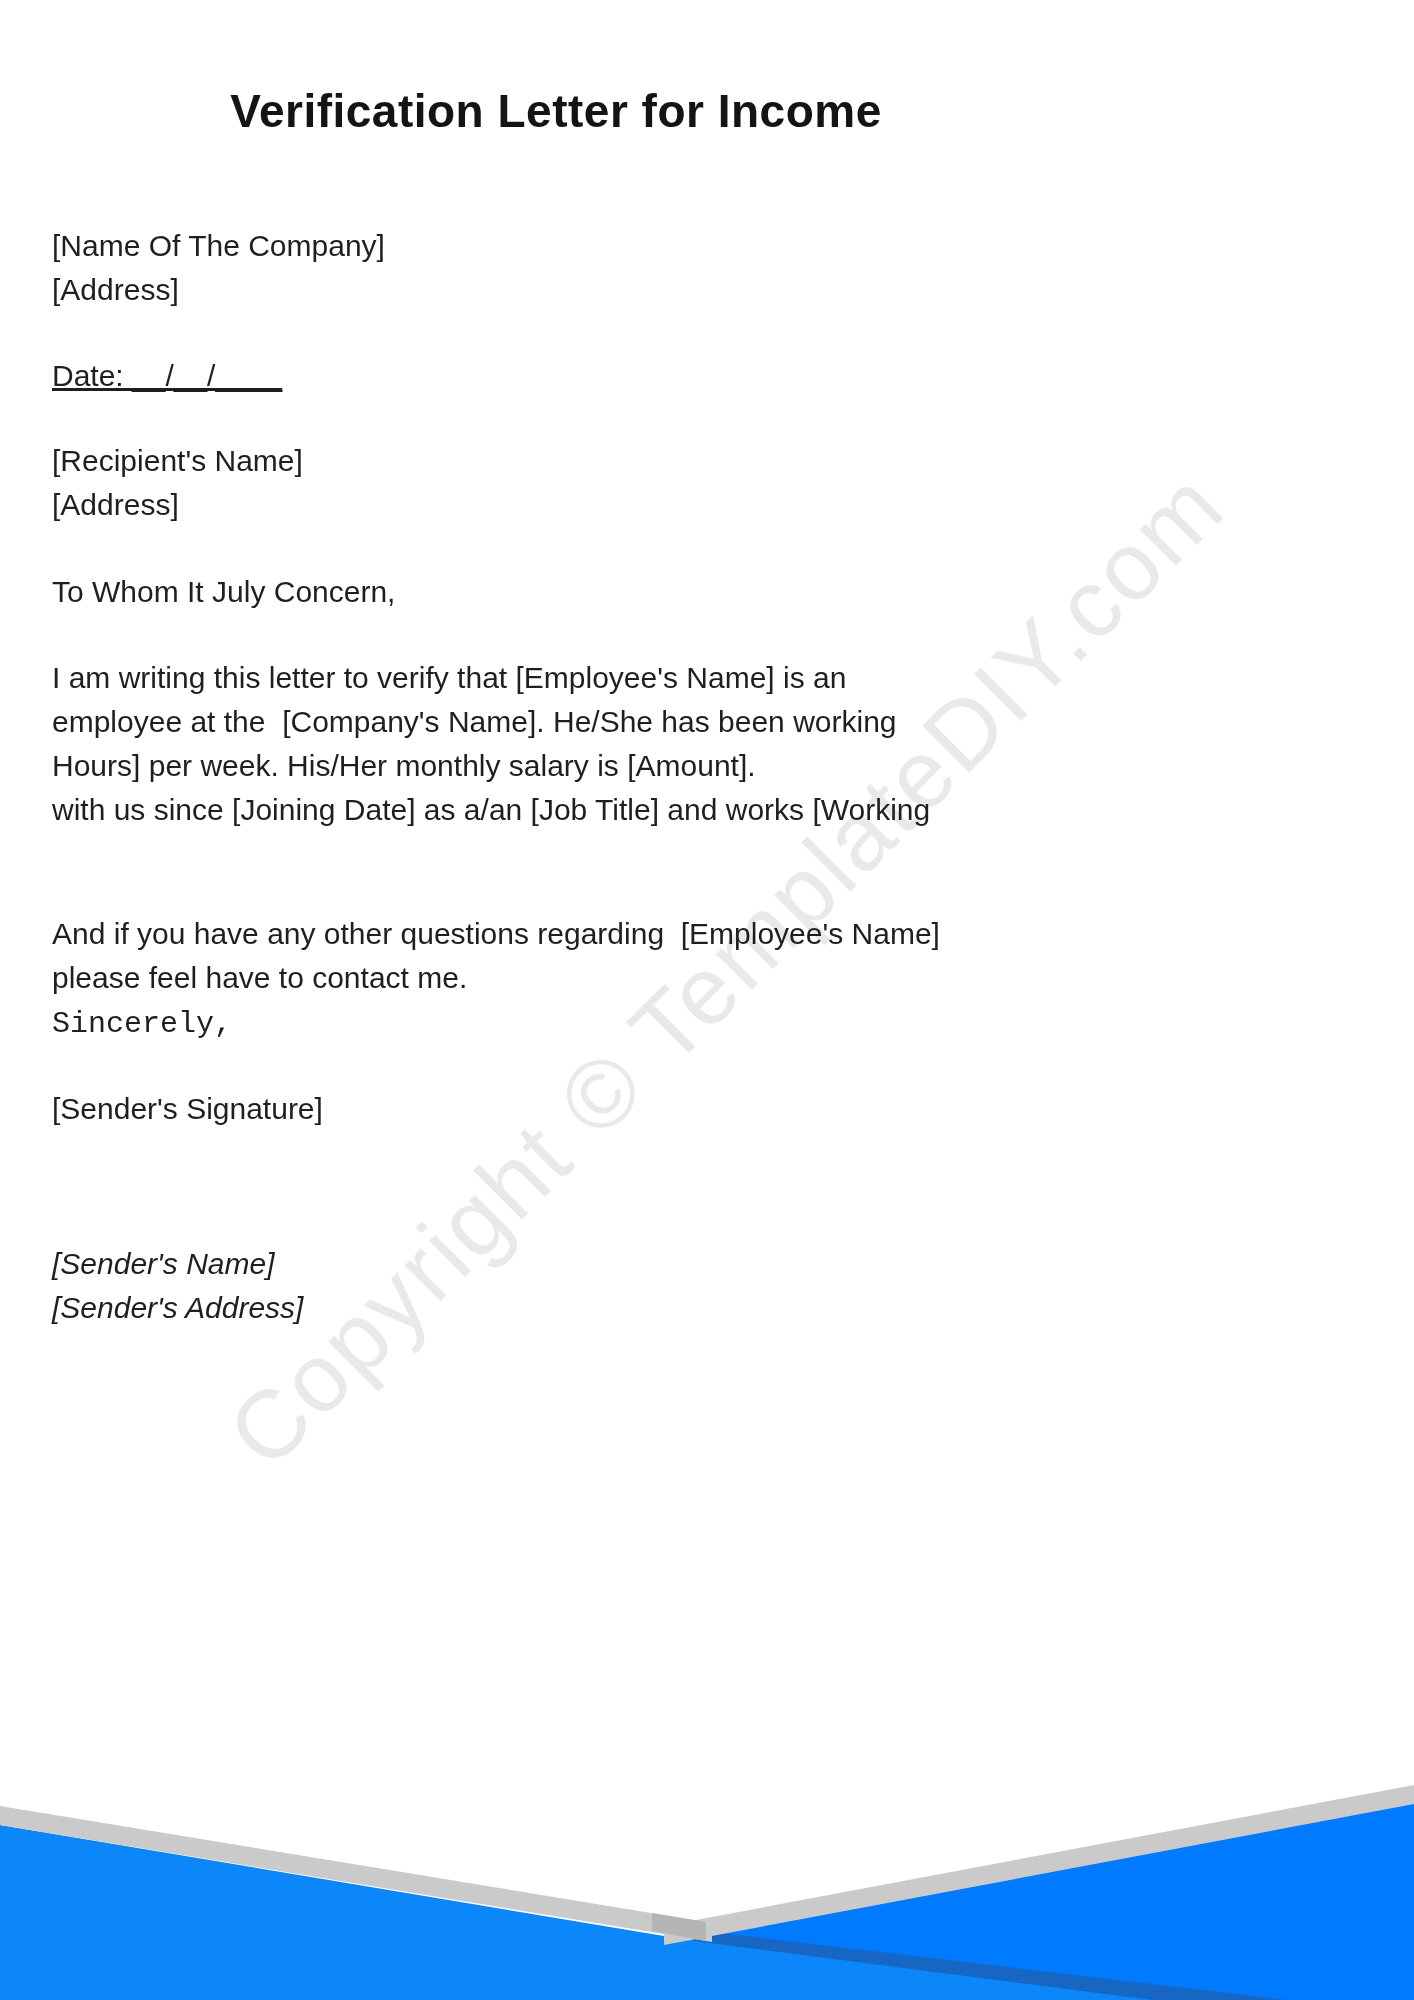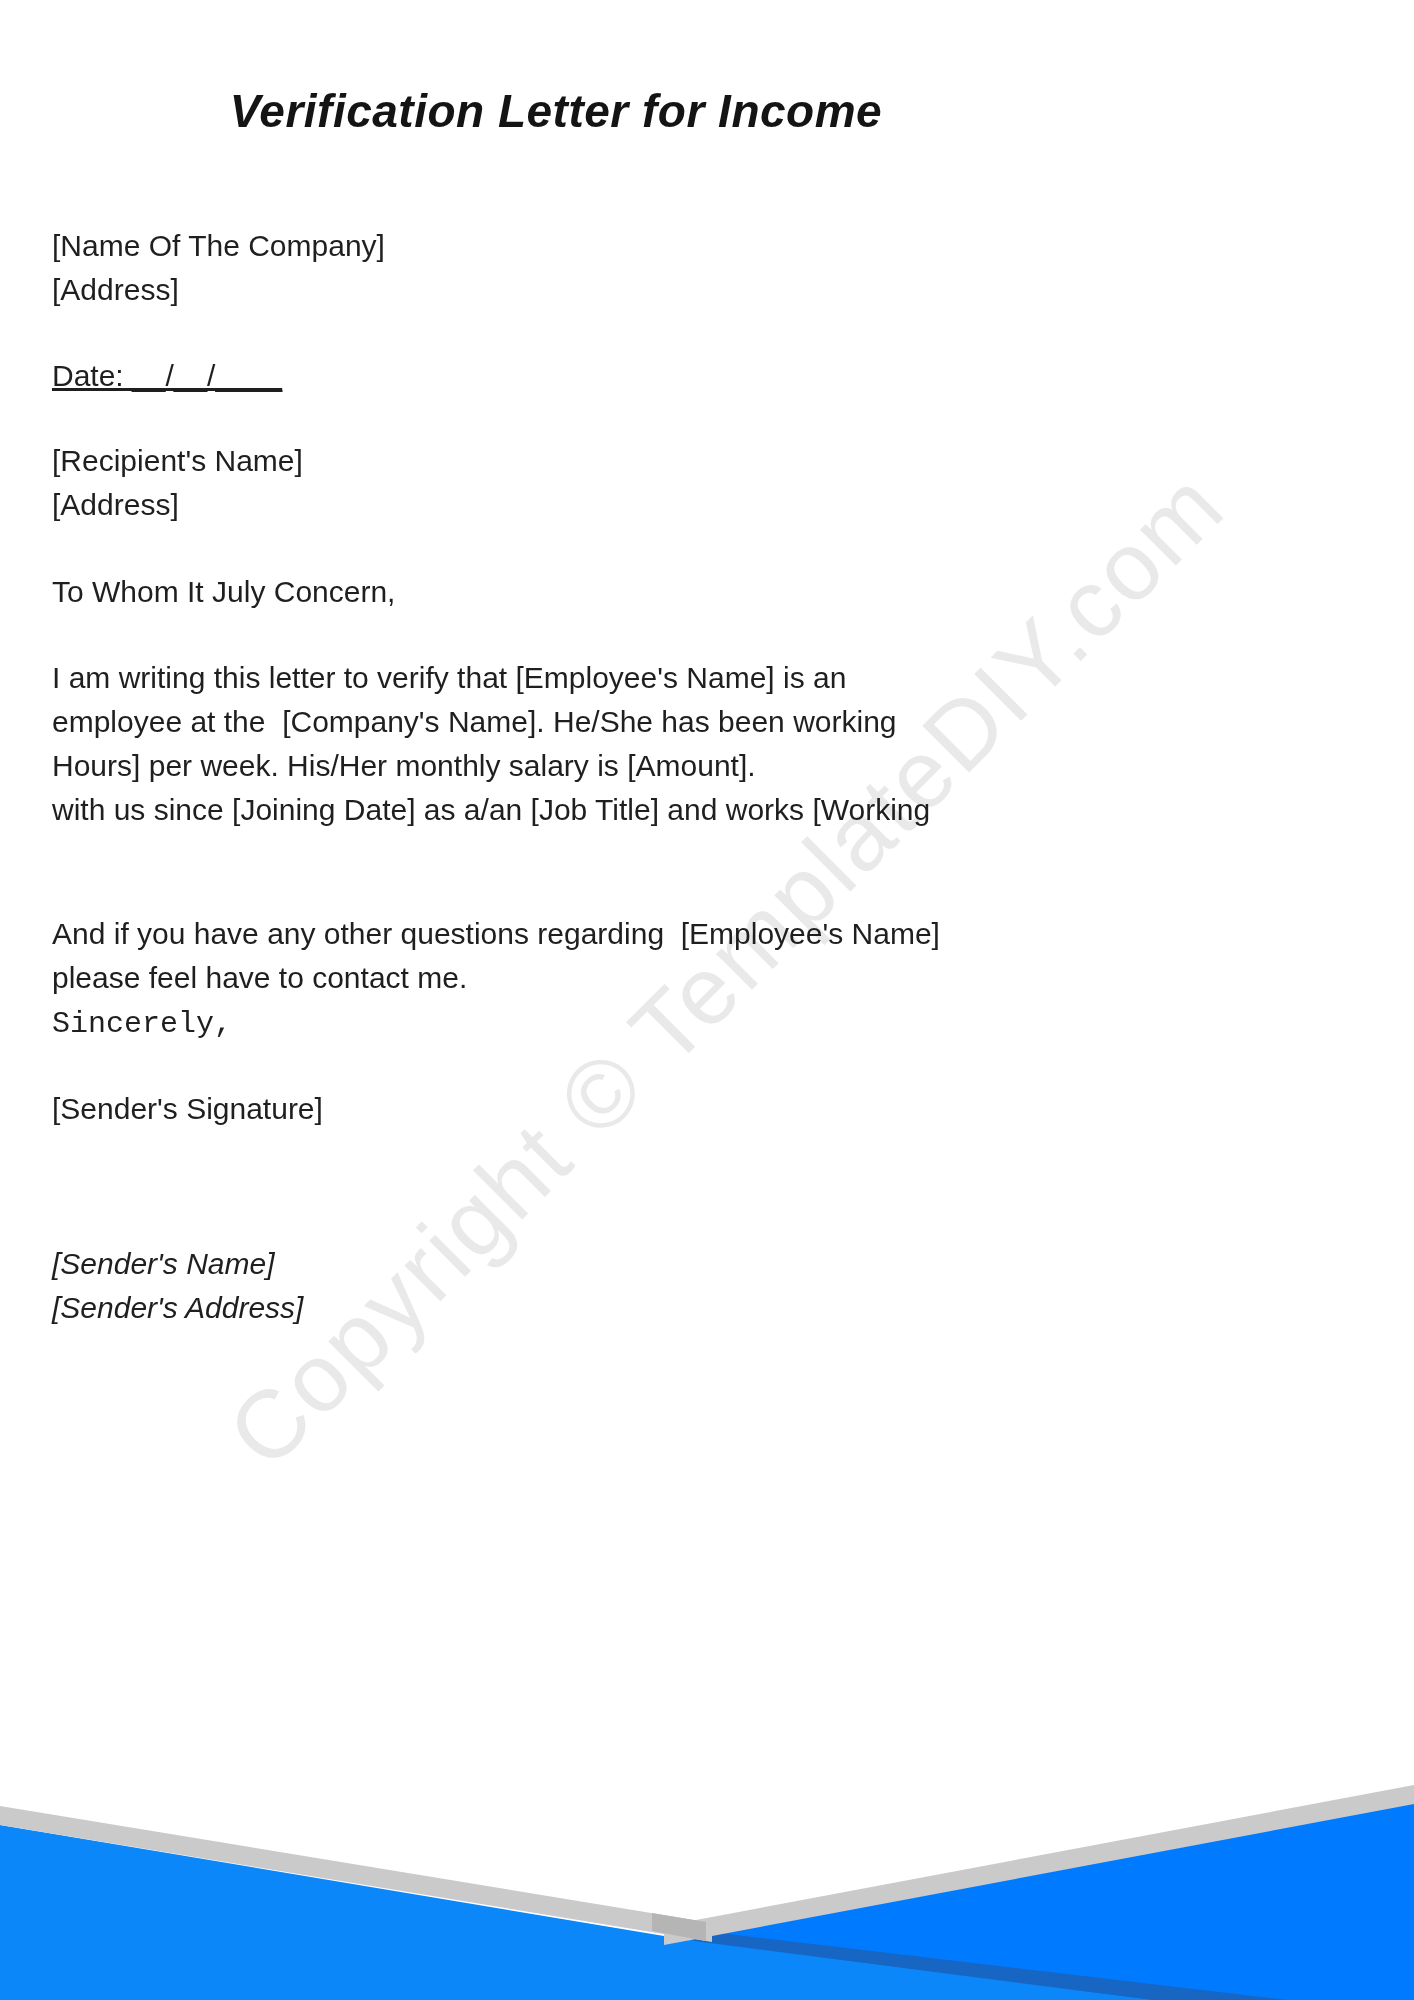--- a/index.html
+++ b/index.html
@@ -41,21 +41,20 @@
     left: 0;
     top: 80px;
     width: 100%;
     margin: 0;
     text-align: center;
     font-size: 46px;
     line-height: 62px;
     font-weight: bold;
     color: #141414;
     letter-spacing: 0.5px;
-    font-style: italic;
   }
   .block {
     position: absolute;
     left: 0;
     width: 100%;
   }
   .line {
     font-size: 30px;
     line-height: 44px;
     white-space: pre;

